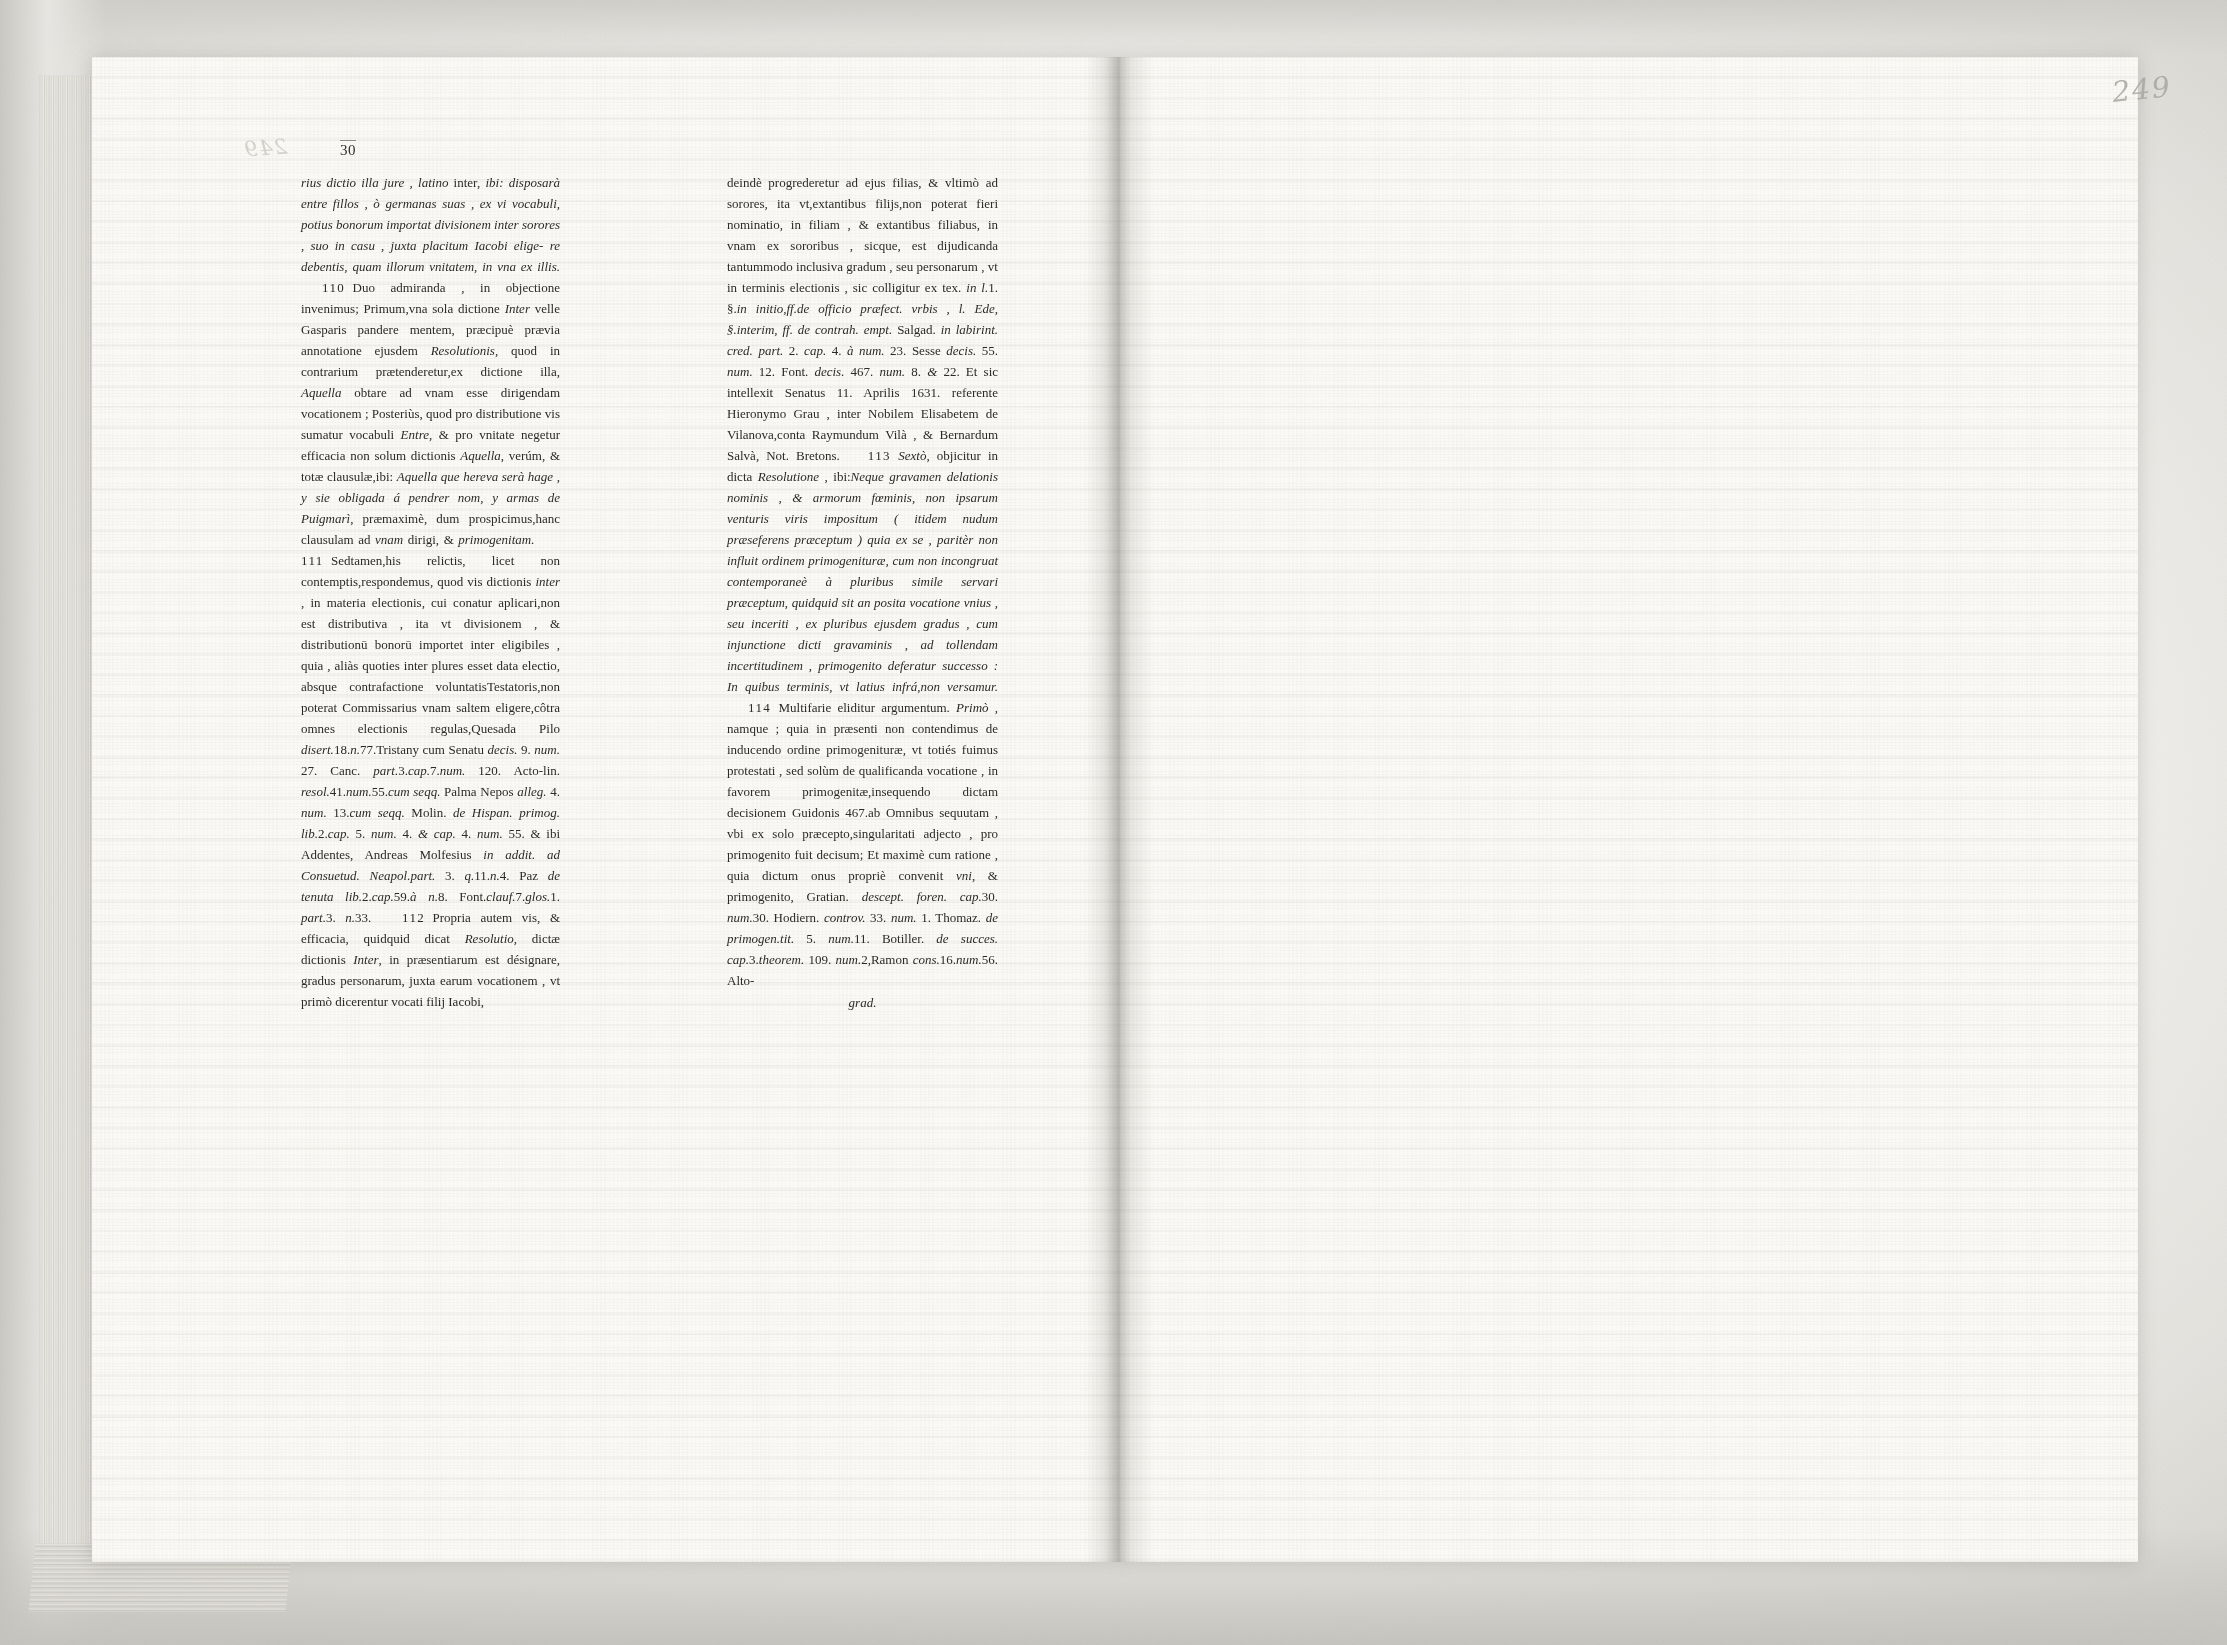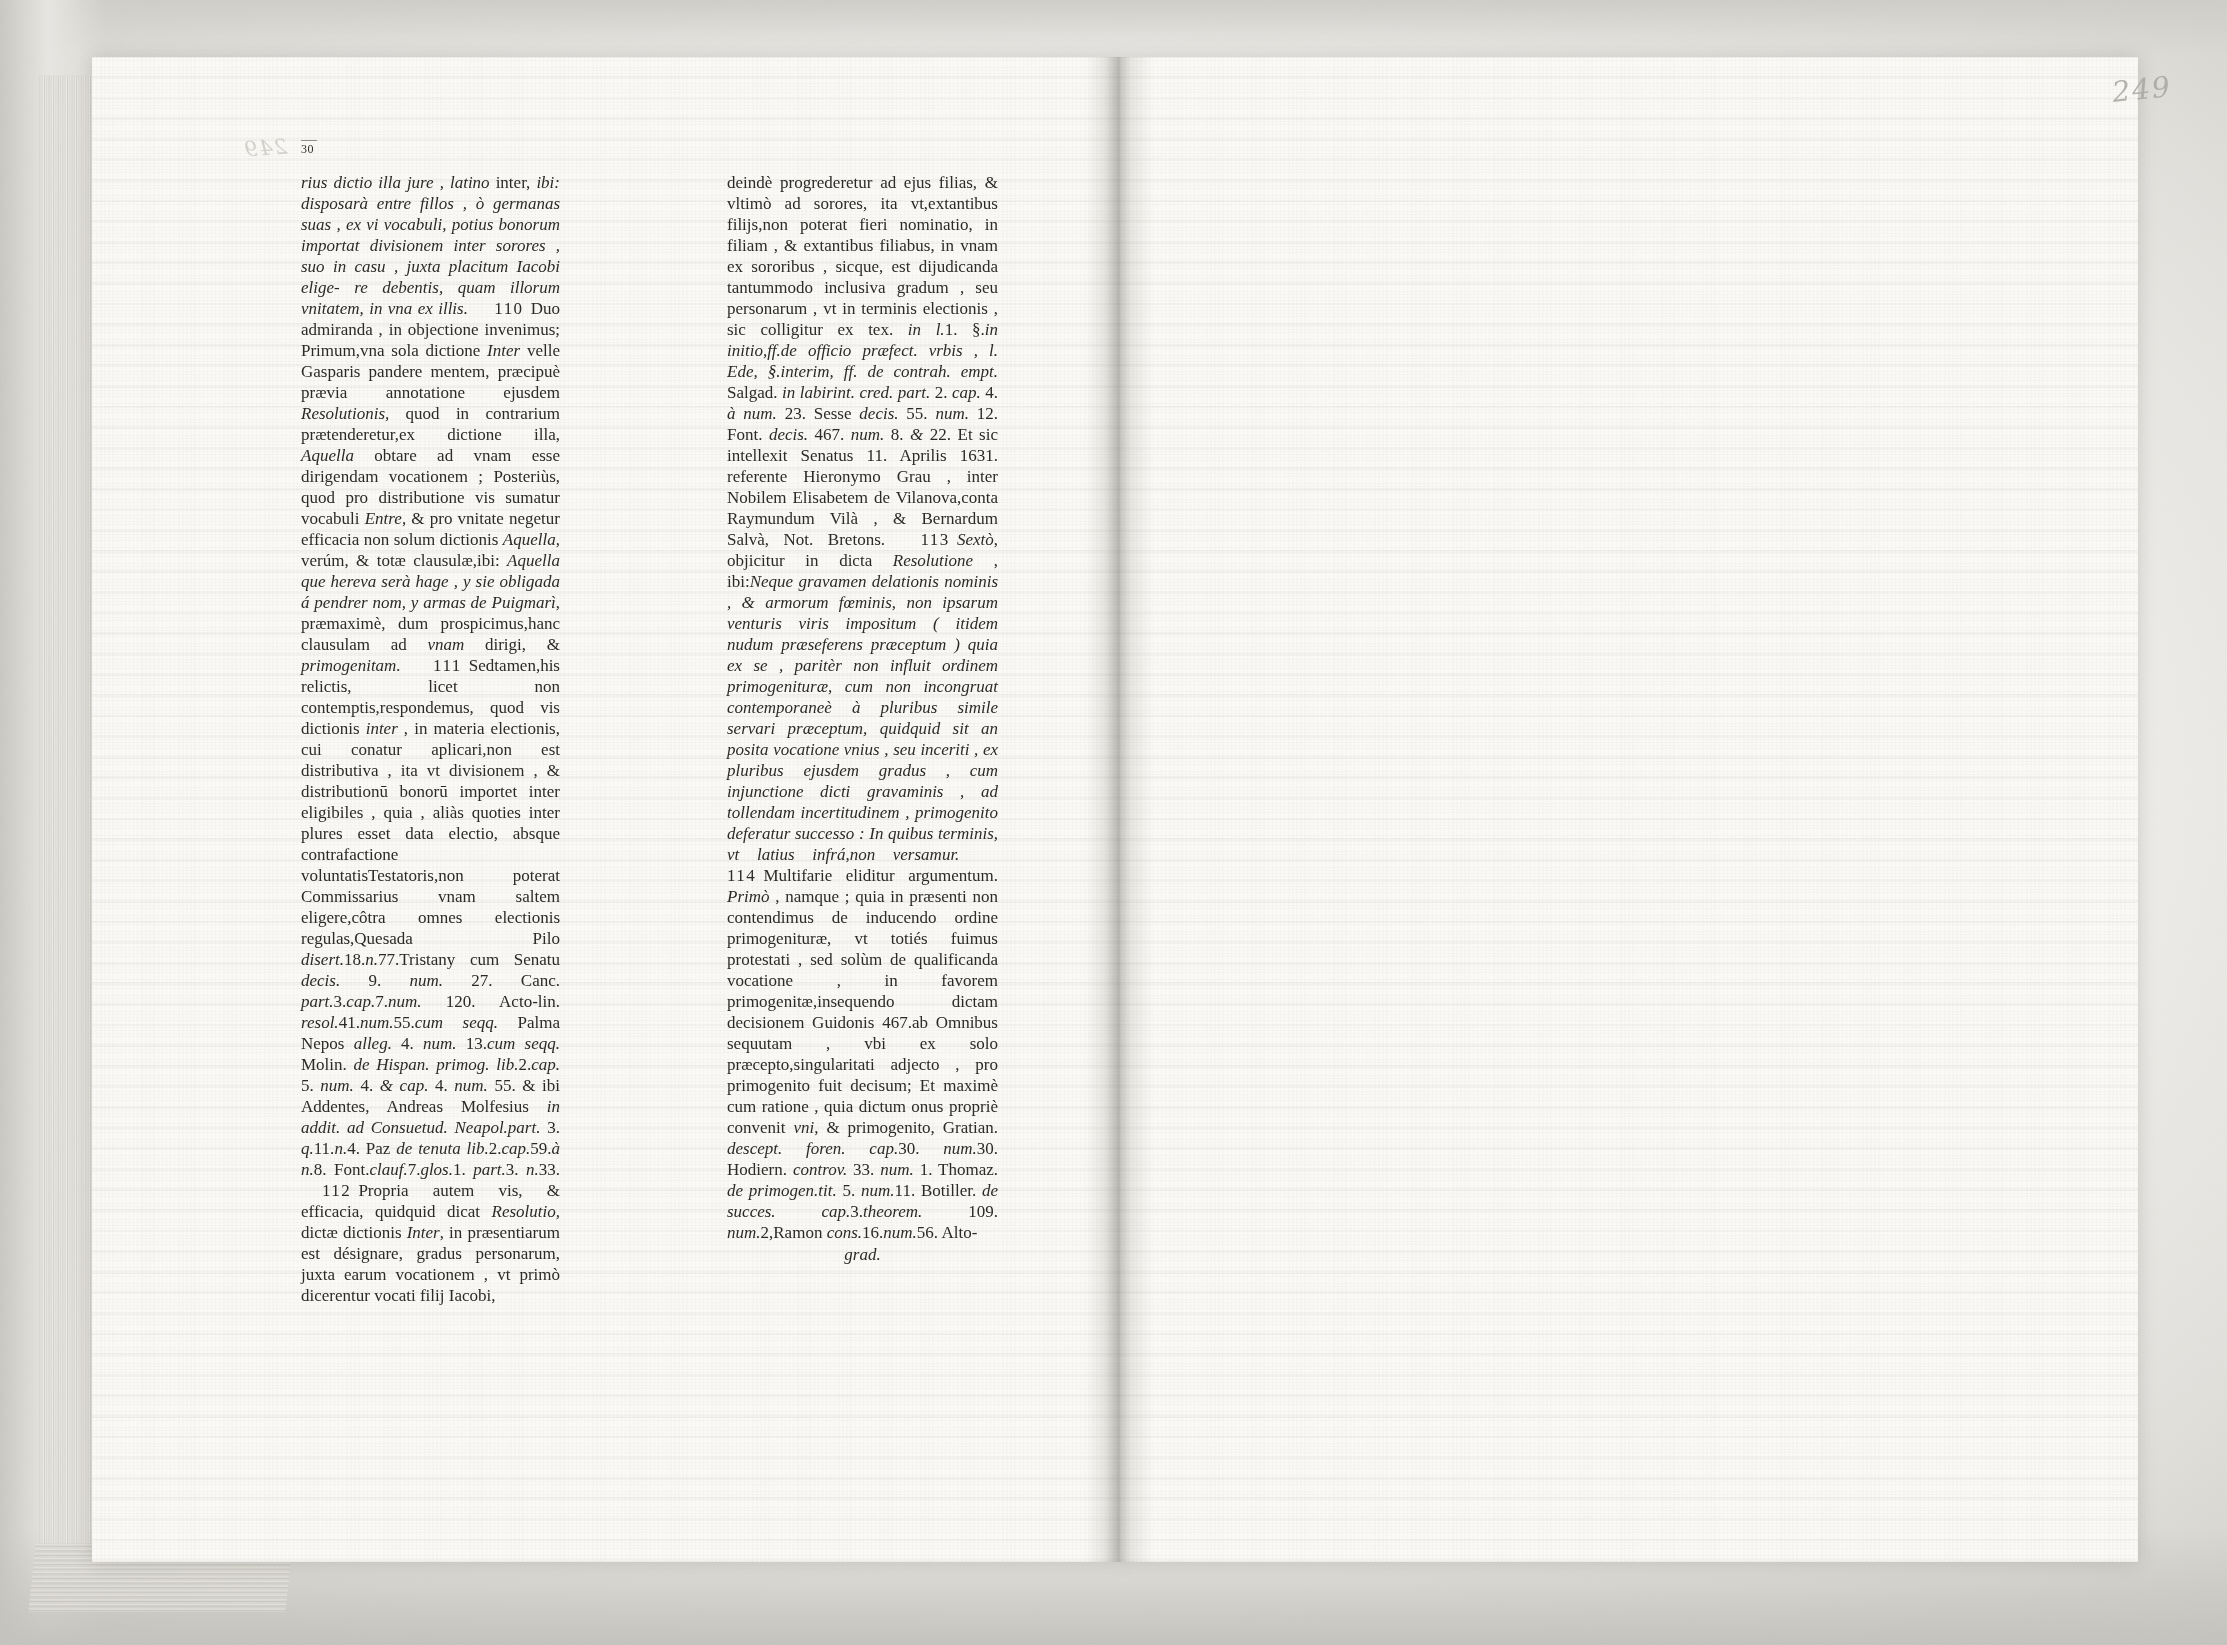--- a/index.html
+++ b/index.html
@@ -106,36 +106,37 @@
       #dedcd5 0px, #c8c6bf 1.4px, #e8e6e0 2.8px, #d4d2cb 4.6px);
     opacity: .8;
     transform: skewX(-6deg);
   }
 
   
   .col {
     position: absolute;
     text-align: justify;
     color: #2c2a26;
-    font-size: 17px;
+    font-size: 13px;
     line-height: 21px;
     hyphens: none;
     text-rendering: optimizeLegibility;
   }
   .col-body { white-space: normal; }
 
   .col1 { left: 209px;  top: 115px; width: 259px; }
   .col2 { left: 589px; top: 115px; width: 271px; margin-left: 46px; }
 
   
   .folio {
     position: absolute;
-    font-size: 12px;
+    font-size: 15px;
     color: #32302b;
     letter-spacing: 0.5px;
+    margin-left: 39px;
   }
   .folio-verso { left: 209px;  top: 83px; }
   .folio-rule {
     display: block;
     width: 15.6px;
     height: 0.9px;
     background: #514e48;
     margin-bottom: 1.4px;
     opacity: .6;
   }

